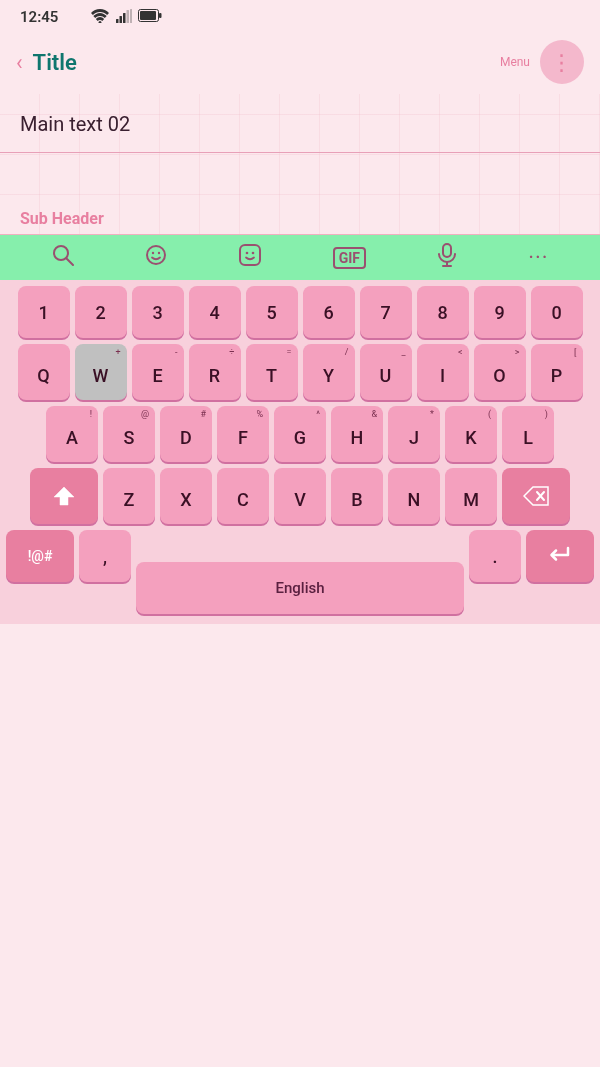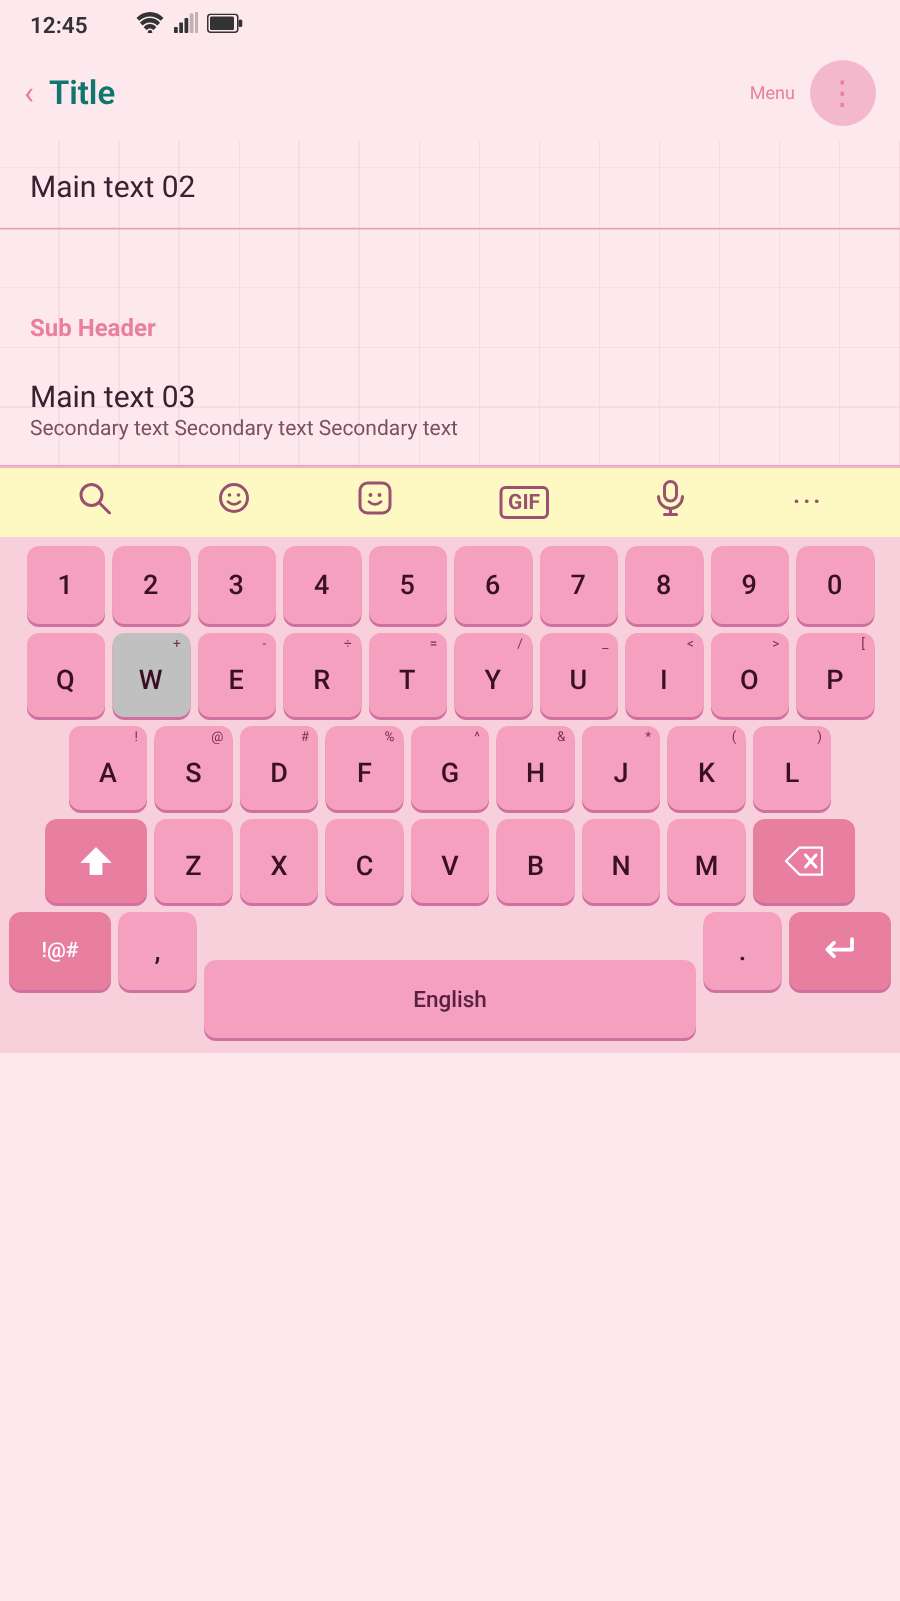--- a/index.html
+++ b/index.html
@@ -144,21 +144,21 @@
 
     .list-item-partial {
       padding: 14px 20px 8px;
     }
 
     
     .keyboard-toolbar {
       display: flex;
       align-items: center;
       justify-content: space-around;
-      background: #fef9c3;
+      background: #86efac;
       padding: 8px 16px;
       border-top: 1px solid #f0b0c0;
     }
     .toolbar-icon {
       color: #9a5070;
       font-size: 22px;
       cursor: pointer;
     }
 
     
@@ -312,24 +312,20 @@
 
     <div class="list-item">
       <div class="list-item-main">Main text 02</div>
     </div>
 
 
     <div class="sub-header-row">
       <span class="sub-header-text">Sub Header</span>
     </div>
 
-    <div class="list-item">
-      <div class="list-item-main">Main text 03</div>
-      <div class="list-item-secondary">Secondary text Secondary text Secondary text</div>
-    </div>
 
 
   </div>
 </div>
 
 <div class="keyboard-toolbar">
   <span class="toolbar-icon">
     <svg width="22" height="22" viewBox="0 0 22 22" fill="none">
       <circle cx="9" cy="9" r="7" stroke="#9a5070" stroke-width="2"></circle>
       <line x1="14.5" y1="14.5" x2="21" y2="21" stroke="#9a5070" stroke-width="2" stroke-linecap="round"></line>

